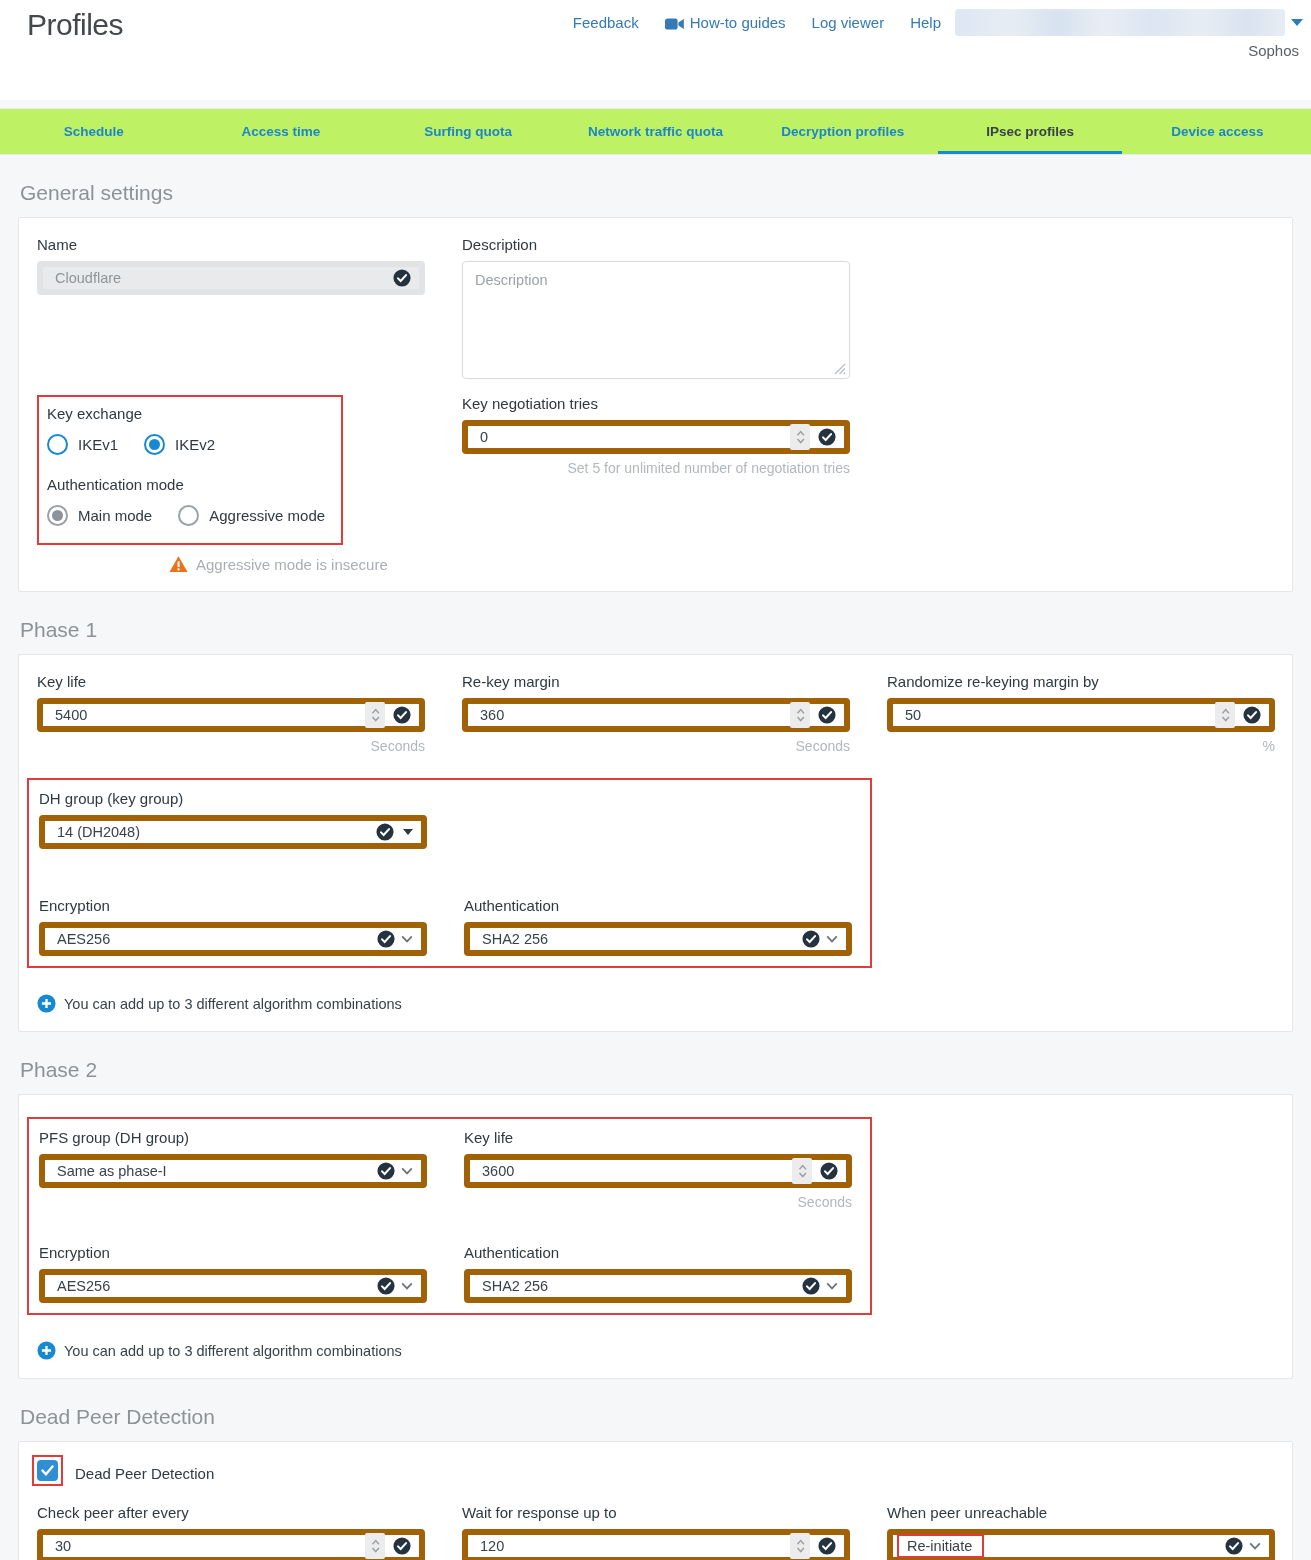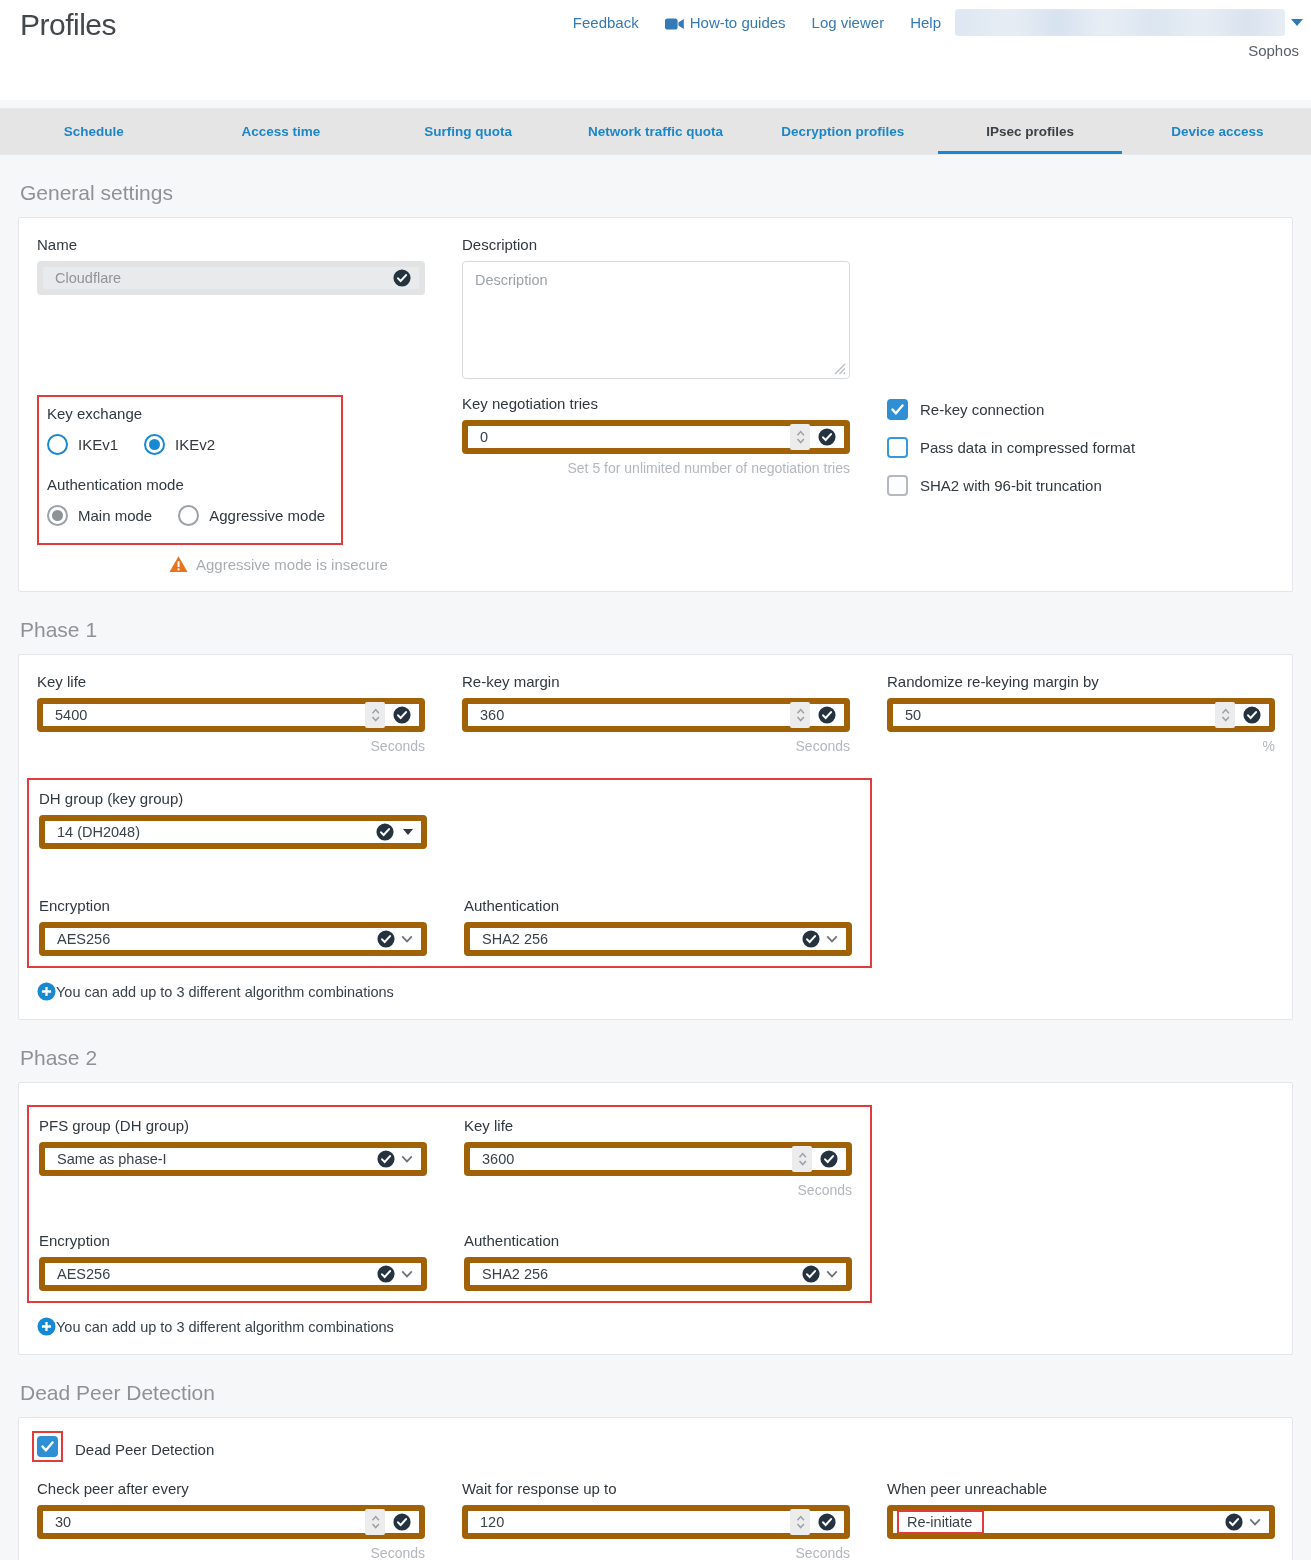--- a/index.html
+++ b/index.html
@@ -6,21 +6,21 @@
   html,body { margin:0; padding:0; }
   body {
     width:1311px; height:1560px; overflow:hidden;
     background:#f6f7f8;
     font-family:"Liberation Sans", sans-serif;
     color:#39424a;
   }
   
   .header { background:#fff; height:100px; position:relative; }
   .page-title {
-    position:absolute; left:20px; top:8px;
+    position:absolute; left:27px; top:8px;
     font-size:30px; font-weight:400; color:#43484d; letter-spacing:-0.5px;
   }
   .header-links {
     position:absolute; top:14px; right:370px;
     display:flex; align-items:center; gap:26px;
     font-size:15px; color:#3579b5;
   }
   .header-link { display:flex; align-items:flex-end; gap:6px; cursor:pointer; white-space:nowrap; }
   .redacted-pill {
     position:absolute; top:9px; right:26px; width:330px; height:27px;
@@ -33,21 +33,21 @@
   }
   .header-caret {
     position:absolute; top:19px; right:8px;
     width:0; height:0; border-left:6px solid transparent; border-right:6px solid transparent;
     border-top:7px solid #2d7bb9;
   }
   .brand { position:absolute; top:42px; right:12px; font-size:15px; color:#5a6065; }
 
   
   .tabbar {
-    margin-top:8px; background:#e5e5e5;
+    margin-top:8px; background:#bef264;
     border-top:1px solid #e7e9eb; border-bottom:1px solid #e7e9eb;
     display:flex; height:47px;
   }
   .tab {
     flex:1; display:flex; align-items:center; justify-content:center;
     font-size:13.5px; font-weight:700; color:#1c86c8; cursor:pointer; position:relative;
   }
   .tab.active { color:#3a4248; }
   .tab.active::after {
     content:""; position:absolute; left:2px; right:2px; bottom:0; height:3px; background:#1789d3;
@@ -115,21 +115,21 @@
   
   .anno { border:2px solid #e23b3b; }
   .anno-kx { padding:8px 12px 14px 8px; width:306px; margin-top:16px; }
   .anno-wide { padding:10px; margin:24px 0 0 -10px; width:845px; }
   .anno-cb { padding:3px; display:inline-flex; margin:-5px 0 0 -5px; }
   .anno-val { border:2px solid #e23b3b; padding:2px 10px 2px 8px; margin-left:-8px; }
 
   
   .warn-note { display:flex; align-items:center; gap:8px; margin:10px 0 0 132px;
                font-size:15px; color:#a9aeb3; }
-  .add-note { display:flex; align-items:center; margin-top:14px;
+  .add-note { display:flex; align-items:center; gap:8px; margin-top:26px;
               font-size:14.5px; color:#39424a; }
 </style>
 </head>
 <body>
 
 <svg width="0" height="0" style="position:absolute">
   <defs>
     <g id="check-circle">
       <circle cx="10" cy="10" r="9.5" fill="#24333f"></circle>
       <path d="M5.6 10.4l2.9 3 6-6.6" stroke="#fff" stroke-width="2.3" fill="none" stroke-linecap="round"></path>
@@ -269,38 +269,20 @@
                 <use href="#spin-arrows"></use>
               </svg>
           </span>
           <svg class="icon18" viewBox="0 0 20 20">
               <use href="#check-circle"></use>
             </svg>
         </div>
         <div class="helper">Set 5 for unlimited number of negotiation tries</div>
       </div>
 
-      <div class="col" style="padding-top:20px">
-        <div class="cb-row">
-          <span class="cb checked">
-            <svg viewBox="0 0 13 11">
-                <use href="#cb-check"></use>
-              </svg>
-          </span>
-          <span class="cb-lbl">Re-key connection</span>
-        </div>
-        <div class="cb-row">
-          <span class="cb empty-blue"></span>
-          <span class="cb-lbl">Pass data in compressed format</span>
-        </div>
-        <div class="cb-row">
-          <span class="cb empty-gray"></span>
-          <span class="cb-lbl">SHA2 with 96-bit truncation</span>
-        </div>
-      </div>
     </div>
   </div>
 
   <div class="section-heading">Phase 1</div>
   <div class="panel">
     <div class="grid3">
       <div class="col">
         <span class="lbl">Key life</span>
         <div class="input">
           <span class="val">5400</span>

